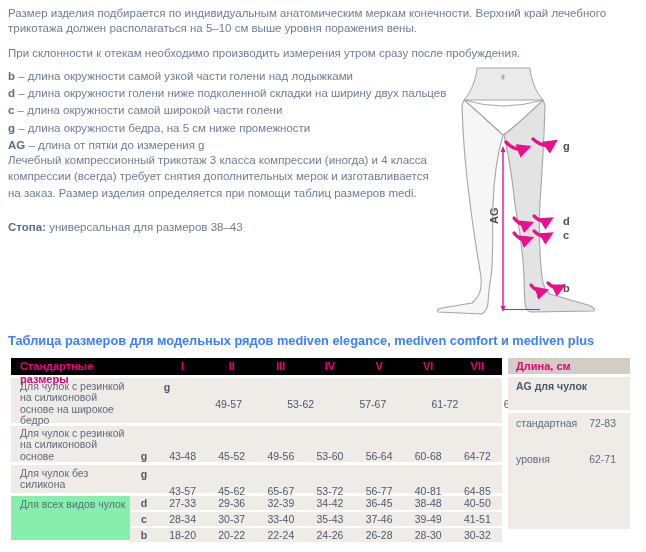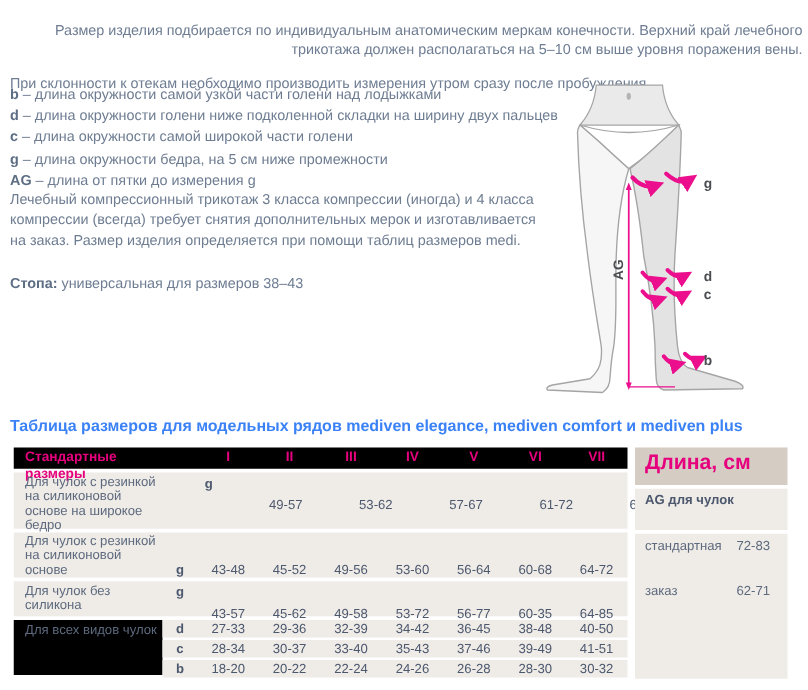--- a/index.html
+++ b/index.html
@@ -1,22 +1,22 @@
 <!DOCTYPE html>
 <html><head>
 <meta charset="utf-8">
 <style>
   * { margin:0; padding:0; box-sizing:border-box; }
   html,body { width:646px; height:552px; background:#fff; overflow:hidden; }
   body { font-family:"Liberation Sans", sans-serif; color:#6e7d92; }
   .page { position:relative; width:646px; height:552px; background:#fff; }
 
   .para { position:absolute; left:8px; font-size:11.5px; line-height:14.5px; }
-  #p1 { top:18px; width:634px;text-align:right; }
-  #p2 { top:46px; width:634px;margin-top:14px; }
+  #p1 { top:6px; width:634px; }
+  #p2 { top:46px; width:634px; }
 
   .mlist { position:absolute; left:8px; top:70px; width:440px; font-size:11.5px; }
   .mitem { margin-bottom:4.2px; line-height:13px; }
   .mterm { font-weight:bold; color:#5d6e84; }
 
   #p3 { top:152px; width:436px; line-height:16.4px; }
   #stopa { top:220px; width:436px; }
   .blbl { font-weight:bold; color:#5d6e84; }
 
   .tbl-title { position:absolute; left:8px; top:333px; width:630px;
@@ -38,28 +38,28 @@
   .cell.num { width:49.14px; text-align:center; padding-top:20px;
               font-size:10.5px; color:#4c586e; }
   .trow.header .cell { padding-top:2px; }
   .trow.header .hdr { font-size:11px; font-weight:bold; color:#e6007e; }
   .trow.header .cell.label { line-height:13px; }
 
   #row0 { height:45px;gap:23px; }
   #row1 { height:36px;align-items:flex-end; }
   #row2 { height:28px; margin-bottom:3px; }
   .trow.group { height:44px; margin-bottom:0; background:transparent; }
-  .glabel { background:#000000; height:44px; }
+  .glabel { background:#86efac; height:44px; }
   .gsub { width:372px; }
   .subrow { display:flex; background:#efebe7; height:14px; margin-bottom:2px; }
   .subrow:last-child { margin-bottom:0; }
   .subrow .cell.letter, .subrow .cell.num { padding-top:1px; }
 
-  .r-header { height:30px; background:#d5ccc4; margin-bottom:3px;
-              padding:2px 10px 0 8px; font-size:17px; font-weight:bold; color:#e6007e; }
+  .r-header { height:16px; background:#d5ccc4; margin-bottom:3px;
+              padding:2px 10px 0 8px; font-size:11px; font-weight:bold; color:#e6007e; }
   .r-row1 { height:33px; background:#efebe7; margin-bottom:3px;
             padding:3px 14px 0 8px; font-size:10.5px; line-height:12.5px; color:#4c586e; }
   .r-title { font-weight:bold; }
   .r-entry { display:flex; justify-content:space-between; color:#5d6a7e;margin-top:24px; }
   .r-merged { height:116px; background:#efebe7; }
 
   
   .diagram { position:absolute; left:430px; top:58px; width:216px; height:270px; }
   .diagram svg { display:block; }
   .dlab { font-family:"Liberation Sans", sans-serif; font-size:11px; font-weight:bold; fill:#4a4d52; }
@@ -189,24 +189,24 @@
         <div class="cell num">56-64</div>
         <div class="cell num">60-68</div>
         <div class="cell num">64-72</div>
       </div>
 
       <div class="trow" id="row2">
         <div class="cell label">Для чулок без силикона</div>
         <div class="cell letter">g</div>
         <div class="cell num">43-57</div>
         <div class="cell num">45-62</div>
-        <div class="cell num">49-58</div>
+        <div class="cell num">65-67</div>
         <div class="cell num">53-72</div>
         <div class="cell num">56-77</div>
-        <div class="cell num">60-35</div>
+        <div class="cell num">40-81</div>
         <div class="cell num">64-85</div>
       </div>
 
       <div class="trow group">
         <div class="cell label glabel">Для всех видов чулок</div>
         <div class="gsub">
           <div class="subrow">
             <div class="cell letter">d</div>
             <div class="cell num">27-33</div>
             <div class="cell num">29-36</div>
@@ -245,21 +245,21 @@
 
     <div class="t-right">
       <div class="r-header">Длина, см</div>
       <div class="r-row1">
         <div class="r-title">AG для чулок</div>
         <div class="r-entry">
           <span>стандартная</span>
           <span>72-83</span>
         </div>
         <div class="r-entry">
-          <span>заказ</span>
+          <span>уровня</span>
           <span>62-71</span>
         </div>
       </div>
       <div class="r-merged"></div>
     </div>
   </div>
 
 </div>
 
 </body></html>

